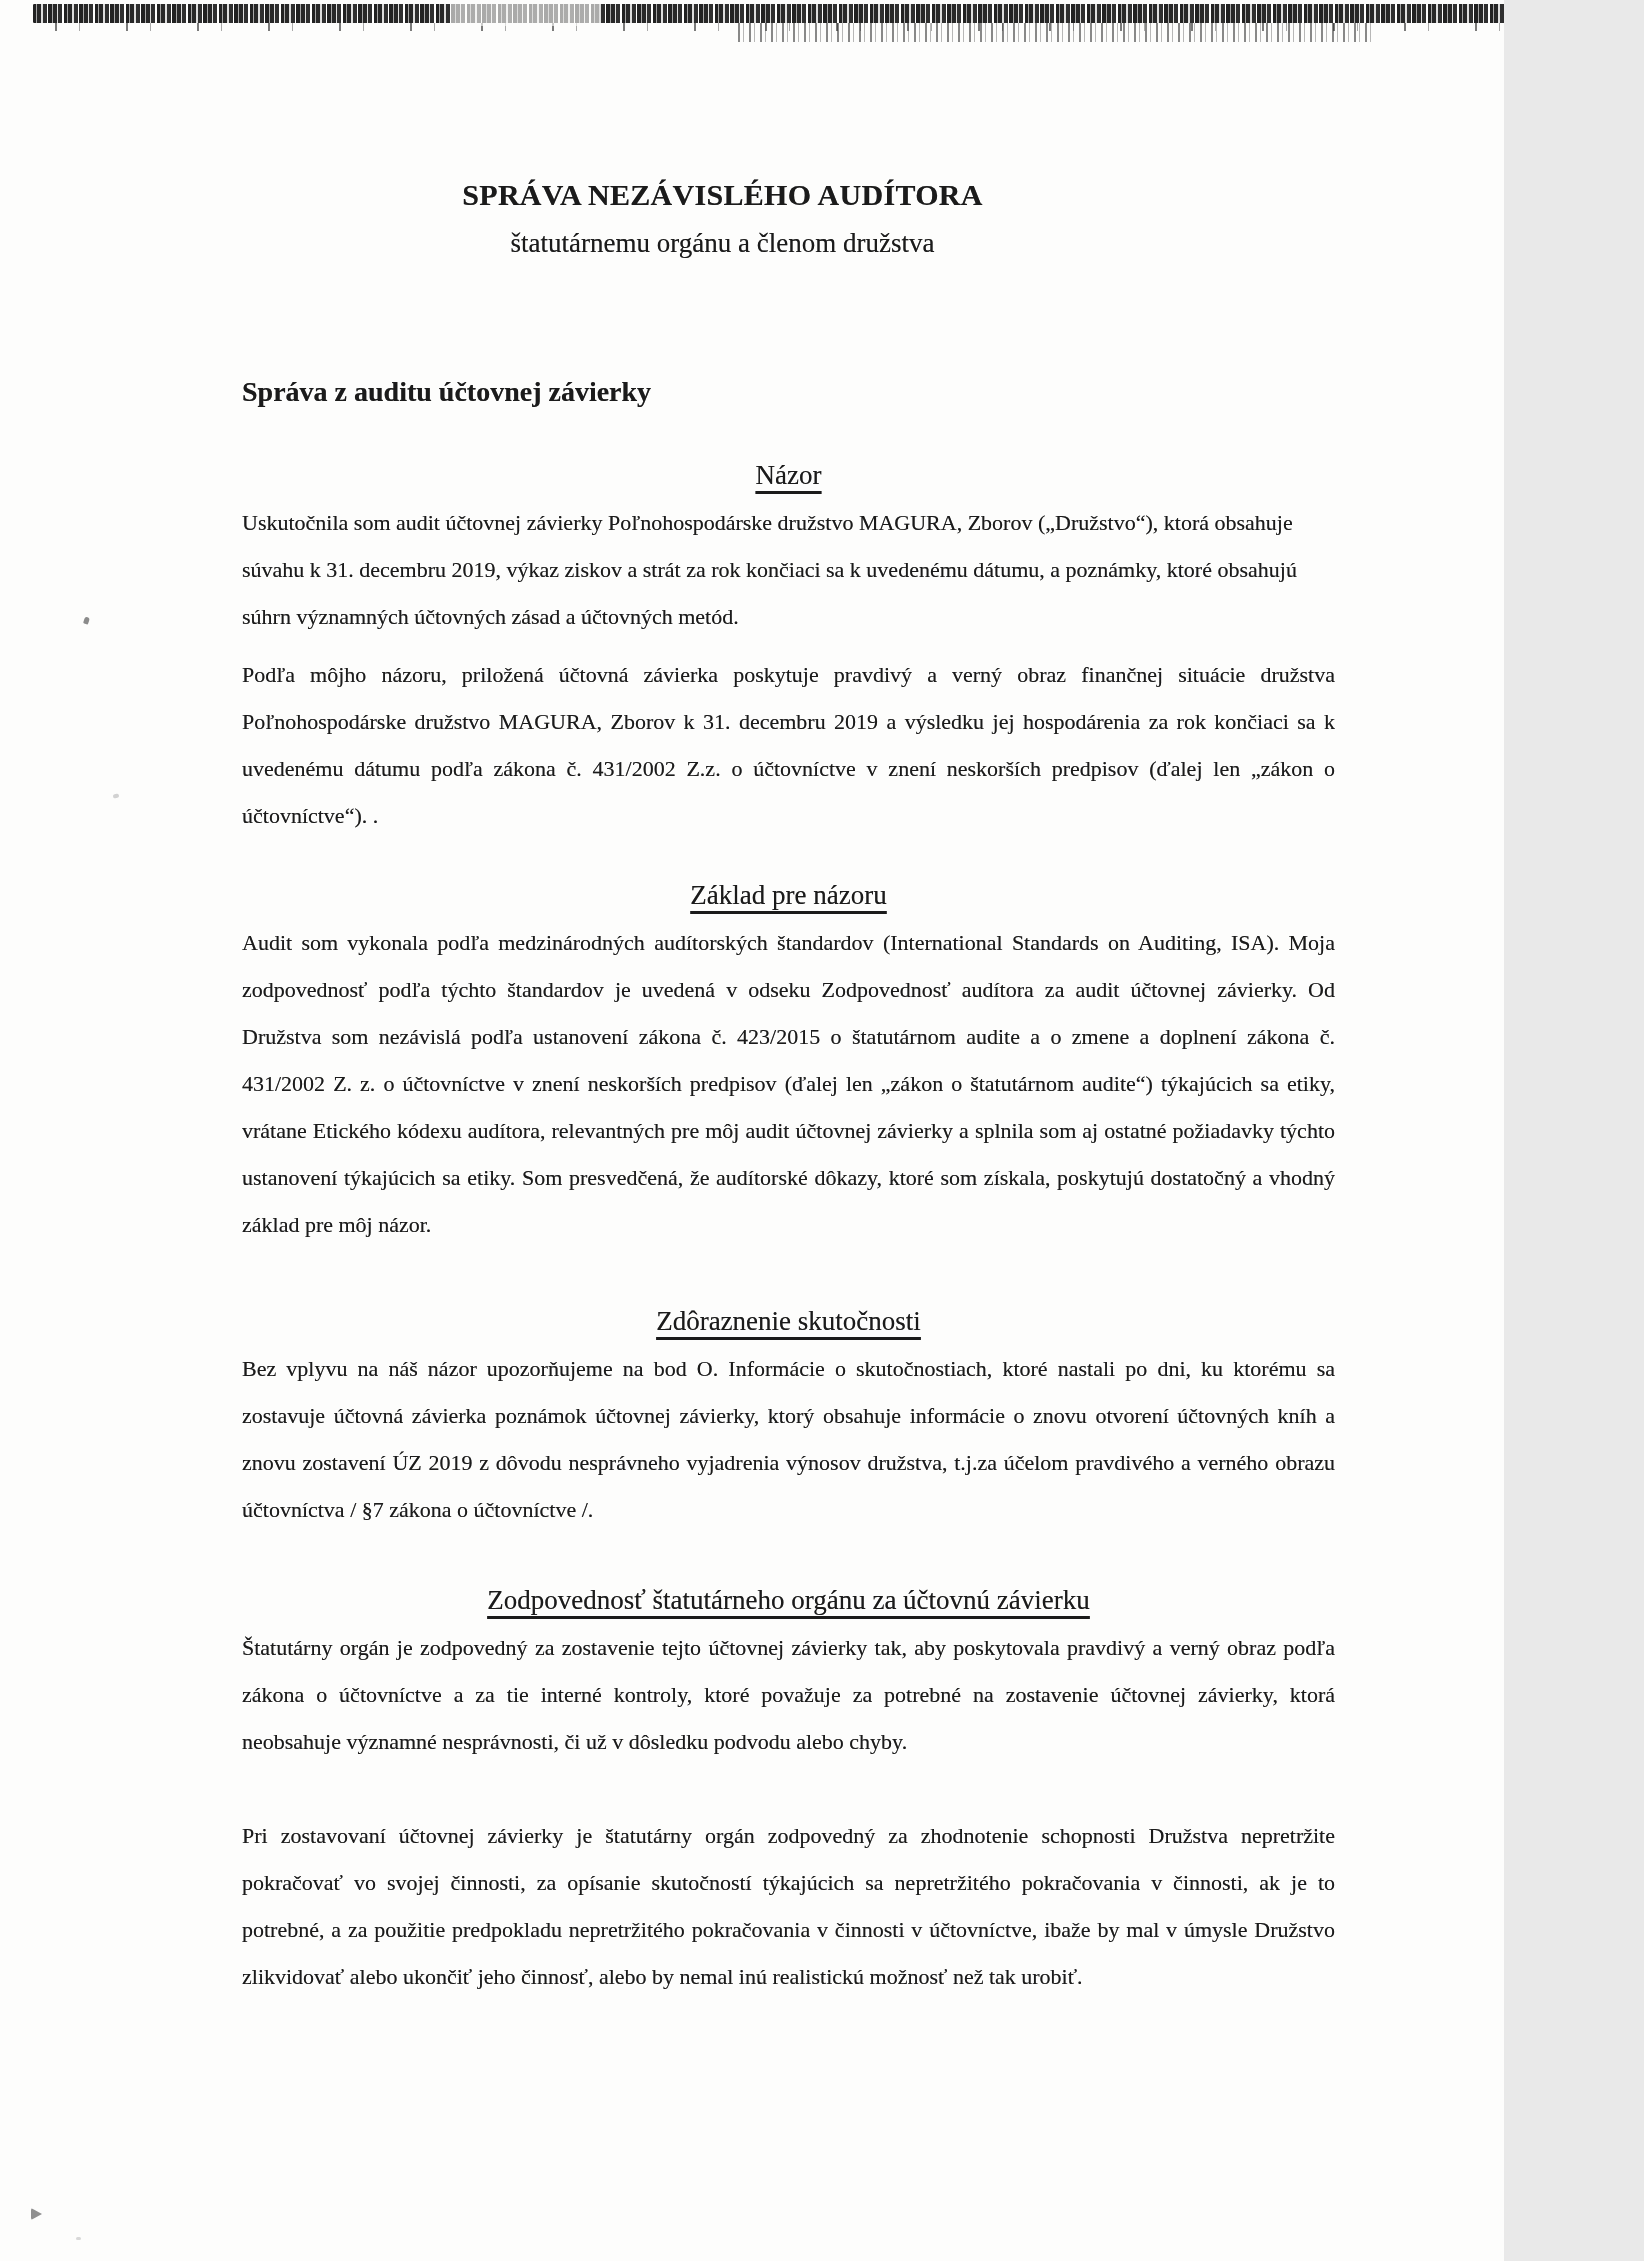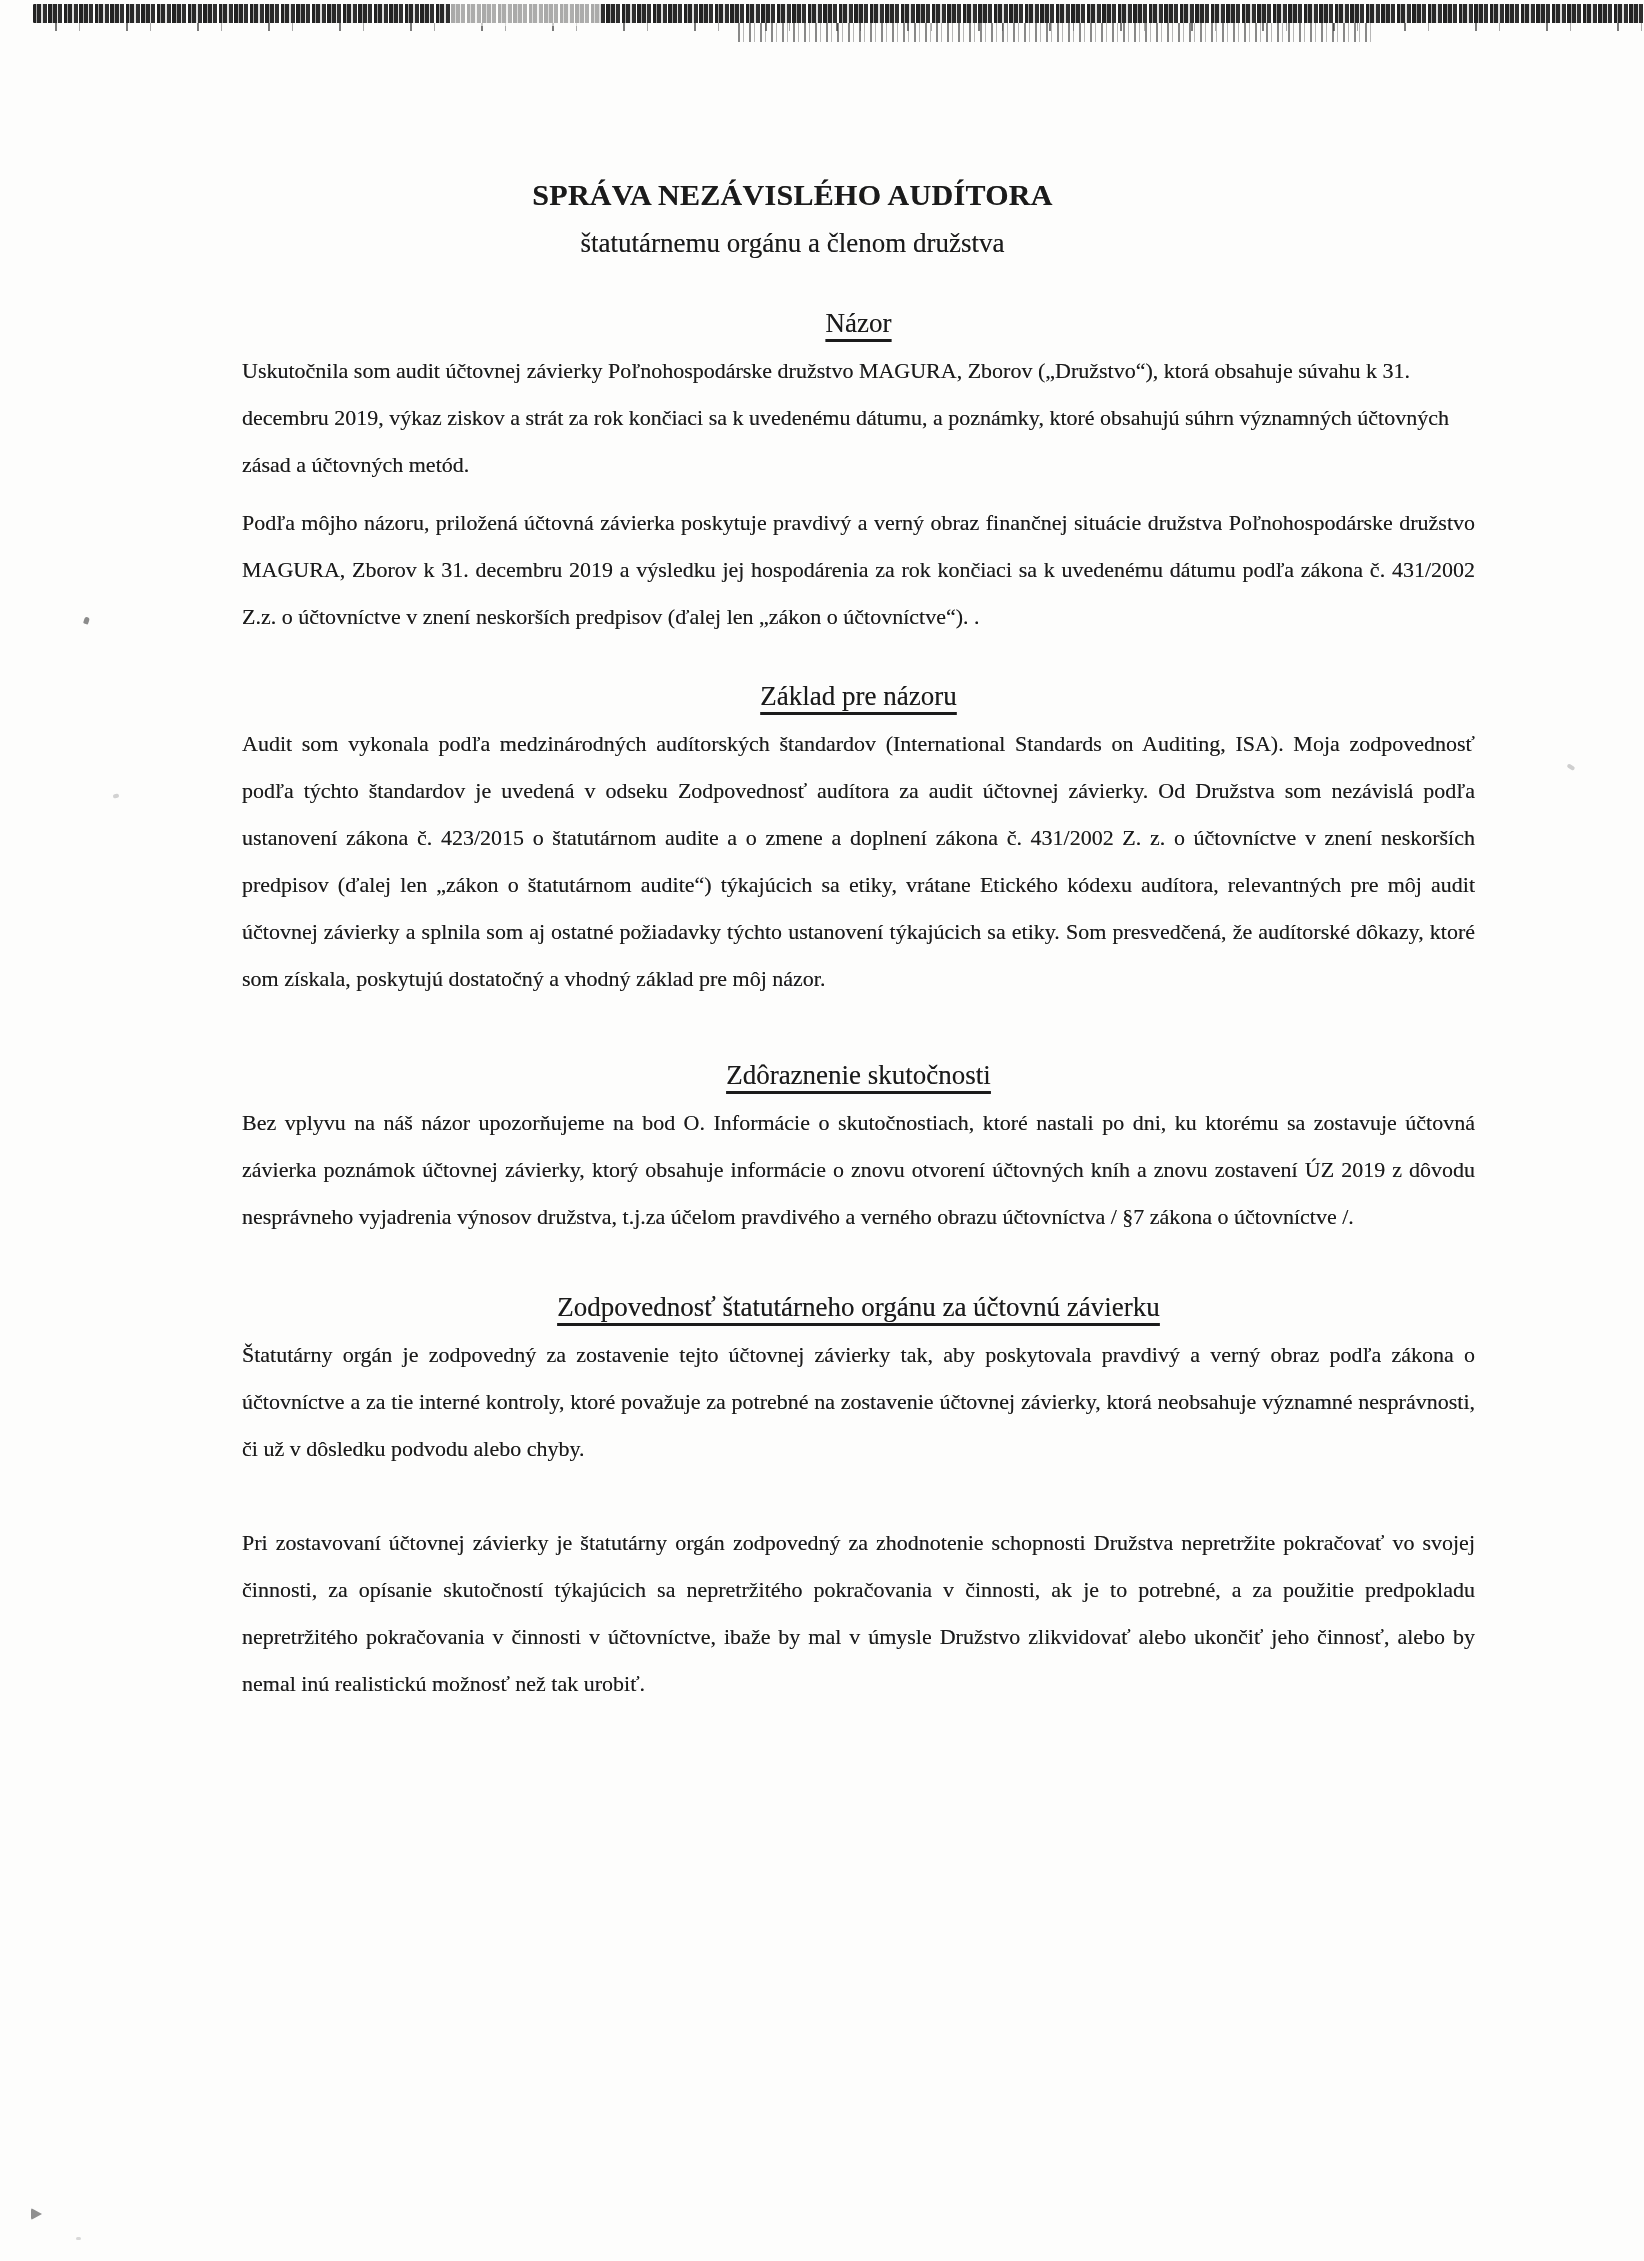--- a/index.html
+++ b/index.html
@@ -2,21 +2,21 @@
 <html style="font-size:10.3px"><head>
 <meta charset="utf-8">
 <style>
   html, body {
     margin: 0;
     padding: 0;
     background: #e9e9e9;
   }
   .page {
     position: relative;
-    width: 1644px;
+    width: 1504px;
     height: 2261px;
     background: #fdfdfc;
     overflow: hidden;
     font-family: "Liberation Serif", "DejaVu Serif", serif;
     color: #1b1b1b;
   }
 
   
   .scan-band {
     position: absolute;
@@ -187,20 +187,21 @@
   <div class="speck-c"></div>
   <div class="scan-arrow"></div>
 
   <div class="content">
 
     <div class="title-block">
       <h1 class="title">SPRÁVA NEZÁVISLÉHO AUDÍTORA</h1>
       <div class="subtitle">štatutárnemu orgánu a členom družstva</div>
     </div>
 
+    <h2 class="doc-heading">Správa z auditu účtovnej závierky</h2>
 
     <h3 class="sec-heading gap-sm">Názor</h3>
     <p class="para ragged">Uskutočnila som audit účtovnej závierky Poľnohospodárske družstvo MAGURA, Zborov („Družstvo“), ktorá obsahuje súvahu k 31. decembru 2019, výkaz ziskov a strát za rok končiaci sa k uvedenému dátumu, a poznámky, ktoré obsahujú súhrn významných účtovných zásad a účtovných metód.</p>
     <p class="para follow">Podľa môjho názoru, priložená účtovná závierka poskytuje pravdivý a verný obraz finančnej situácie družstva Poľnohospodárske družstvo MAGURA, Zborov k 31. decembru 2019 a výsledku jej hospodárenia za rok končiaci sa k uvedenému dátumu podľa zákona č. 431/2002 Z.z. o účtovníctve v znení neskorších predpisov (ďalej len „zákon o účtovníctve“).  .</p>
 
     <h3 class="sec-heading">Základ pre názoru</h3>
     <p class="para">Audit som vykonala podľa medzinárodných audítorských štandardov (International Standards on Auditing, ISA). Moja zodpovednosť podľa týchto štandardov je uvedená v odseku Zodpovednosť audítora za audit účtovnej závierky. Od Družstva som nezávislá podľa ustanovení zákona č. 423/2015 o štatutárnom audite a o zmene a doplnení zákona č. 431/2002 Z. z. o účtovníctve v znení neskorších predpisov (ďalej len „zákon o štatutárnom audite“) týkajúcich sa etiky, vrátane Etického kódexu audítora, relevantných pre môj audit účtovnej závierky a splnila som aj ostatné požiadavky týchto ustanovení týkajúcich sa etiky. Som presvedčená, že audítorské dôkazy, ktoré som získala, poskytujú dostatočný a vhodný základ pre môj názor.</p>
 
     <h3 class="sec-heading gap-lg">Zdôraznenie skutočnosti</h3>
     <p class="para">Bez vplyvu na náš názor upozorňujeme na bod O. Informácie o skutočnostiach, ktoré nastali po dni, ku ktorému sa zostavuje účtovná závierka poznámok účtovnej závierky, ktorý obsahuje informácie o znovu otvorení účtovných kníh a znovu zostavení ÚZ 2019 z dôvodu nesprávneho vyjadrenia výnosov družstva, t.j.za účelom pravdivého a verného obrazu účtovníctva / §7 zákona o účtovníctve /.</p>

